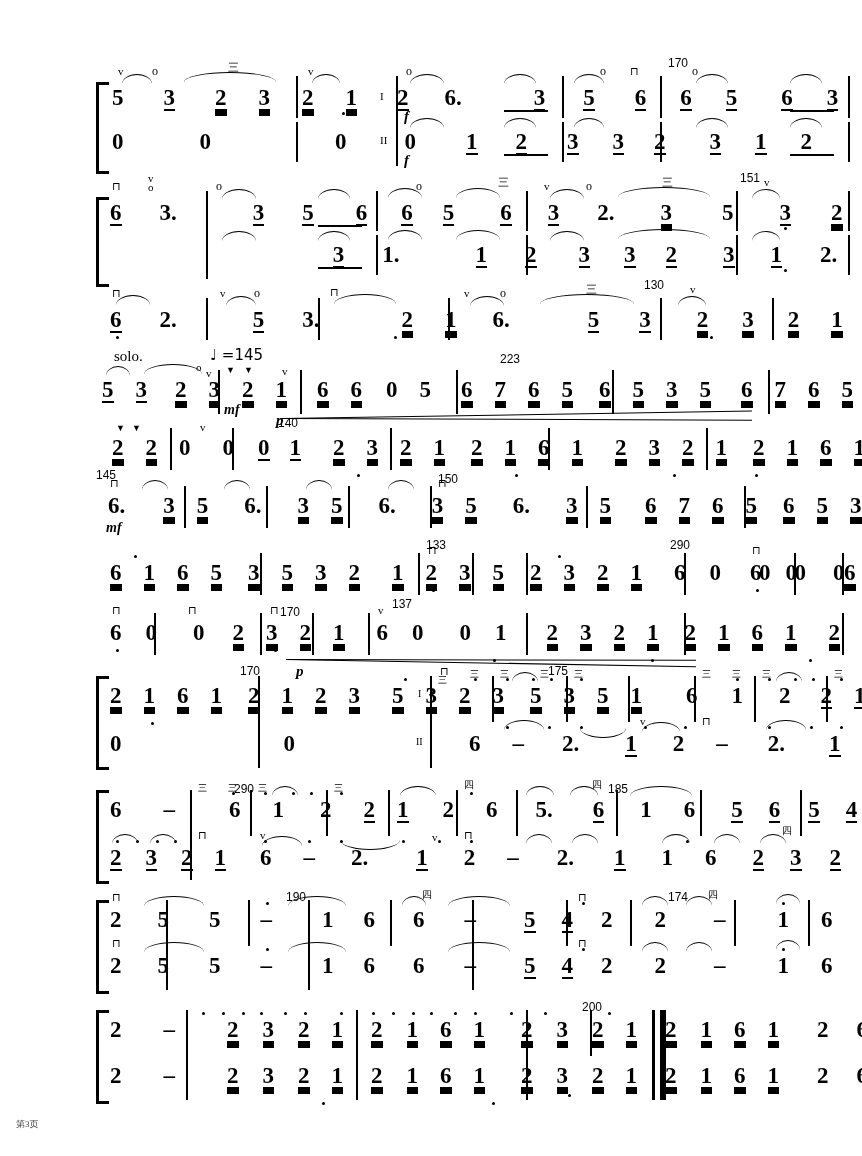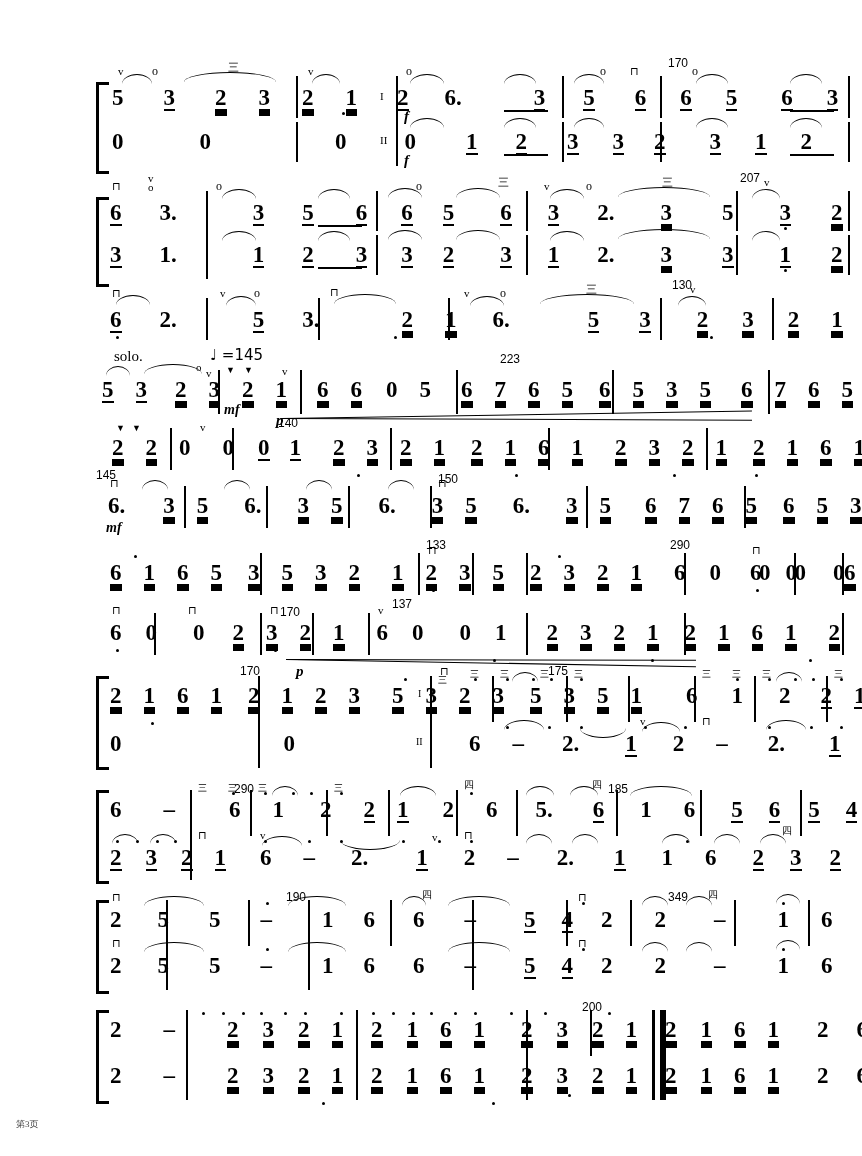--- a/index.html
+++ b/index.html
@@ -190,30 +190,30 @@
     <span class="num cell" style="left:440px;top:8px;">5</span>
     <span class="num cell u1" style="left:482px;top:8px;">3</span>
     <span class="dec" style="left:562px;top:-16px;">三</span>
     <span class="slur" style="left:518px;top:-6px;width:92px;"></span>
     <span class="num cell u2" style="left:518px;top:8px;">2</span>
     
     
     
 
     <div class="bar" style="left:636px;top:-2px;height:40px;"></div>
-    <span class="meas" style="left:640px;top:-22px;">207</span>
+    <span class="meas" style="left:640px;top:-22px;">151</span>
     <span class="dec" style="left:664px;top:-16px;">v</span>
     <span class="slur" style="left:652px;top:-4px;width:28px;"></span>
     
     
     <span class="dot-dn" style="left:684px;top:34px;"></span>
     <div class="bar" style="left:748px;top:-2px;height:40px;"></div>
   </div>
 
-  <div class="row" style="height:42px;">
+  <div class="row" style="height:42px;text-align:center;">
     <span class="num cell u1" style="left:10px;top:8px;">3</span>
     <span class="num cell" style="left:44px;top:8px;">1.</span>
 
     <span class="slur" style="left:122px;top:-4px;width:34px;"></span>
     <span class="num cell u1" style="left:116px;top:8px;">1</span>
     <span class="num cell u1" style="left:150px;top:8px;">2</span>
     <span class="slur" style="left:218px;top:-4px;width:32px;"></span>
     <span class="num cell u1" style="left:188px;top:8px;">3</span>
     <span class="num cell u1" style="left:218px;top:8px;">3</span>
     <span class="num cell u1" style="left:244px;top:8px;">2</span>
@@ -277,21 +277,21 @@
     <span class="num cell u1" style="left:398px;top:8px;">3</span>
 
     <span class="dec" style="left:486px;top:-16px;">三</span>
     <span class="slur" style="left:440px;top:-6px;width:94px;"></span>
     <span class="num cell u2" style="left:440px;top:8px;">2</span>
     <span class="num cell u2" style="left:470px;top:8px;">3</span>
     <span class="num cell u2" style="left:500px;top:8px;">2</span>
     <span class="num cell u2" style="left:528px;top:8px;">1</span>
 
     <div class="bar" style="left:560px;top:-2px;height:42px;"></div>
-    <span class="meas" style="left:572px;top:-22px;">130</span>
+    <span class="meas" style="left:544px;top:-22px;">130</span>
     <span class="dec" style="left:590px;top:-16px;">v</span>
     <span class="slur" style="left:578px;top:-4px;width:28px;"></span>
     
     
     <span class="dot-dn" style="left:610px;top:36px;"></span>
     <div class="bar" style="left:672px;top:-2px;height:42px;"></div>
   </div>
 </div>
 
 <div class="sys" style="left:100px;top:352px;width:670px;">
@@ -876,21 +876,21 @@
     
     
     
     
   </div>
 </div>
 
 <div class="sys" style="left:100px;top:898px;width:670px;">
   <div class="brace" style="left:-4px;top:2px;width:10px;height:88px;"></div>
   <span class="meas" style="left:186px;top:-8px;">190</span>
-  <span class="meas" style="left:568px;top:-8px;">349</span>
+  <span class="meas" style="left:568px;top:-8px;">174</span>
 
   <div class="row" style="height:46px;top:4px;">
     <span class="dec" style="left:12px;top:-10px;">⊓</span>
     <span class="num cell" style="left:10px;top:6px;">2</span>
     <span class="slur" style="left:44px;top:-6px;width:60px;"></span>
     <span class="num cell" style="left:42px;top:6px;">5</span>
     <div class="bar" style="left:66px;top:-2px;height:90px;"></div>
     <span class="num cell" style="left:78px;top:6px;">5</span>
     <span class="num cell" style="left:114px;top:6px;">–</span>
 

